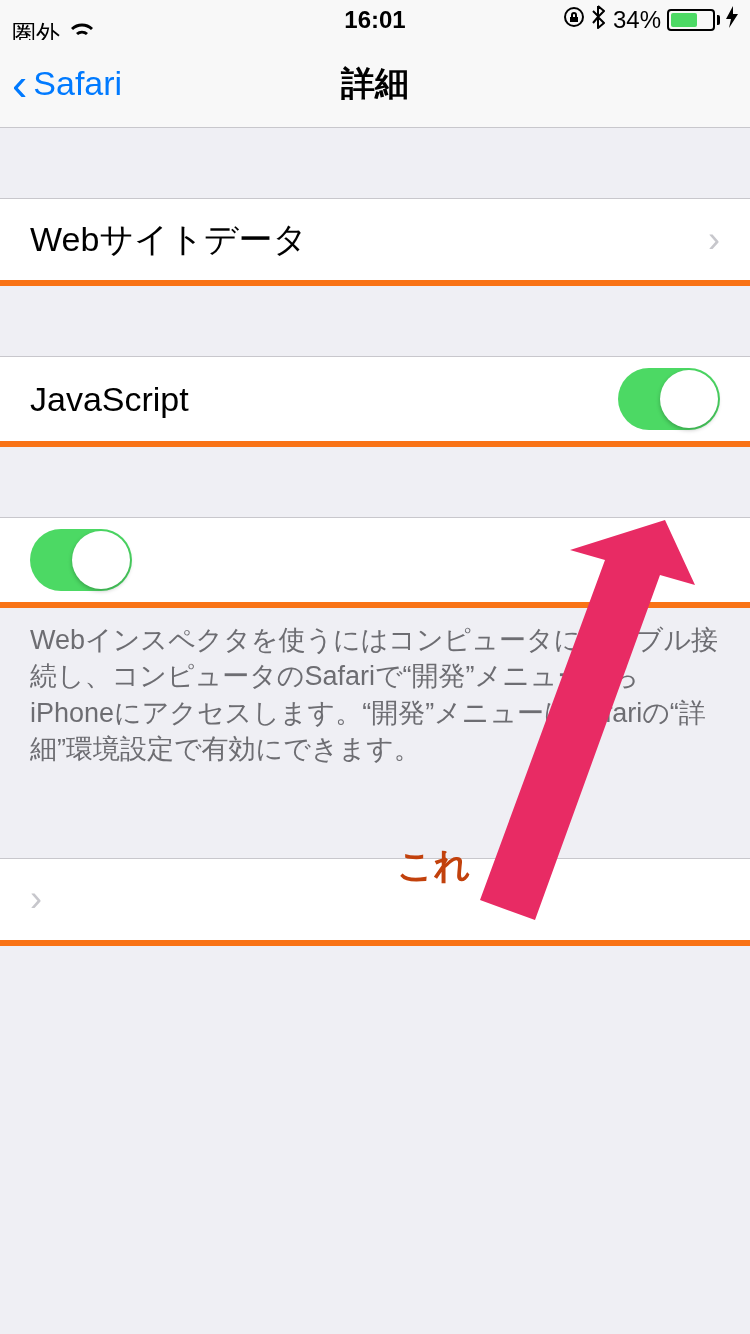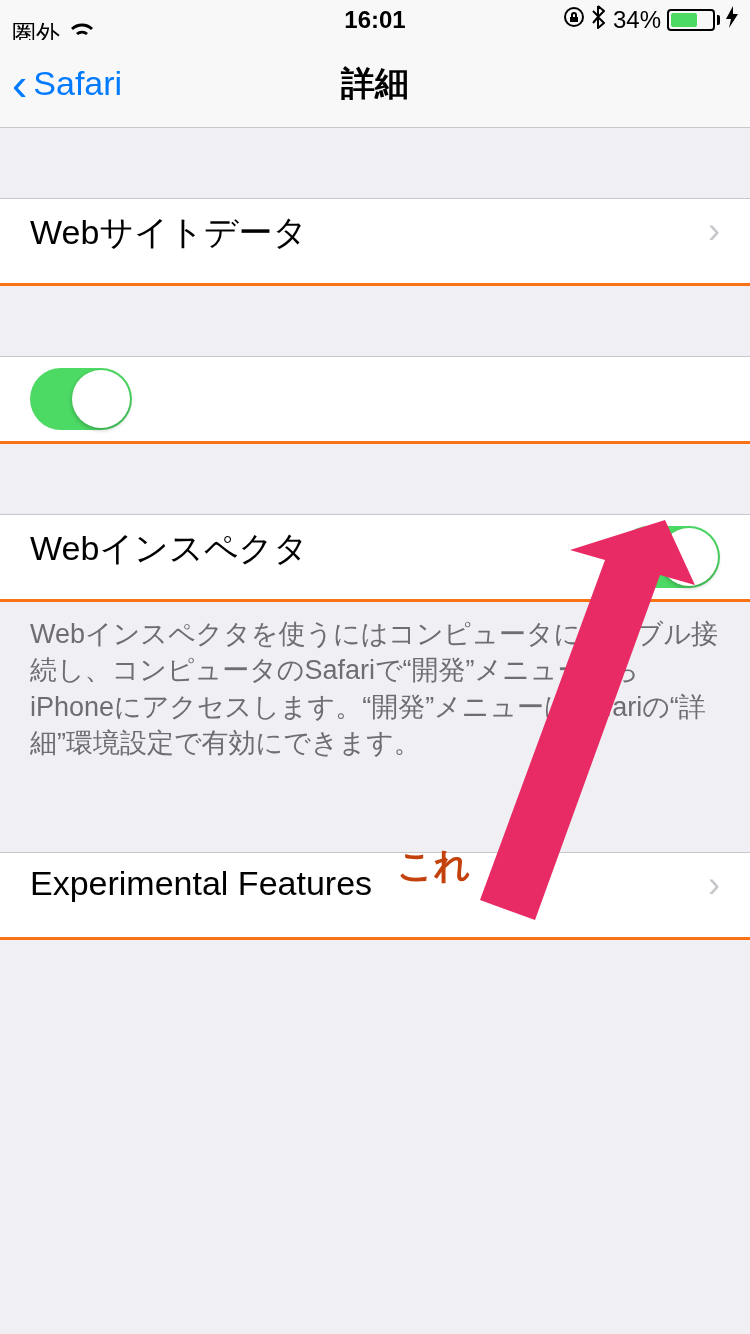--- a/index.html
+++ b/index.html
@@ -103,24 +103,24 @@
     .content {
       display: flex;
       flex-direction: column;
     }
     .group-spacer {
       height: 70px;
     }
     .cell {
       background: #fff;
       border-top: 1px solid #c8c7cc;
-      border-bottom: 3px solid #f97316;
+      border-bottom: 6px solid #f97316;
       min-height: 88px;
       display: flex;
-      align-items: flex-start;
+      align-items: center;
       padding: 11px 30px;
       font-size: 34px;
       color: #000;
       justify-content: space-between;
     }
     .cell-label {
       flex: 1;
     }
     .chevron-right {
       color: #c7c7cc;
@@ -233,40 +233,39 @@
   <div class="group-spacer"></div>
 
   <div class="cell">
     <span class="cell-label">Webサイトデータ</span>
     <span class="chevron-right">›</span>
   </div>
 
   <div class="group-spacer"></div>
 
   <div class="cell">
+    <span class="cell-label">JavaScript</span>
     <div class="toggle">
       <div class="toggle-knob"></div>
     </div>
   </div>
 
   <div class="group-spacer"></div>
 
   <div class="cell">
-    <span class="cell-label">Webインスペクタ</span>
     <div class="toggle">
       <div class="toggle-knob"></div>
     </div>
   </div>
 
   <div class="footer-text">Webインスペクタを使うにはコンピュータにケーブル接続し、コンピュータのSafariで“開発”メニューからiPhoneにアクセスします。“開発”メニューはSafariの“詳細”環境設定で有効にできます。</div>
 
   <div style="height:90px"></div>
 
   <div class="cell">
-    <span class="cell-label">Experimental Features</span>
     <span class="chevron-right">›</span>
   </div>
 
 </div>
 
 <div class="annotation">
   <svg viewBox="0 0 280 420">
     <defs>
       <linearGradient id="arrgrad" x1="0" y1="1" x2="0" y2="0">
         <stop offset="0%" stop-color="#e82b64"></stop>

